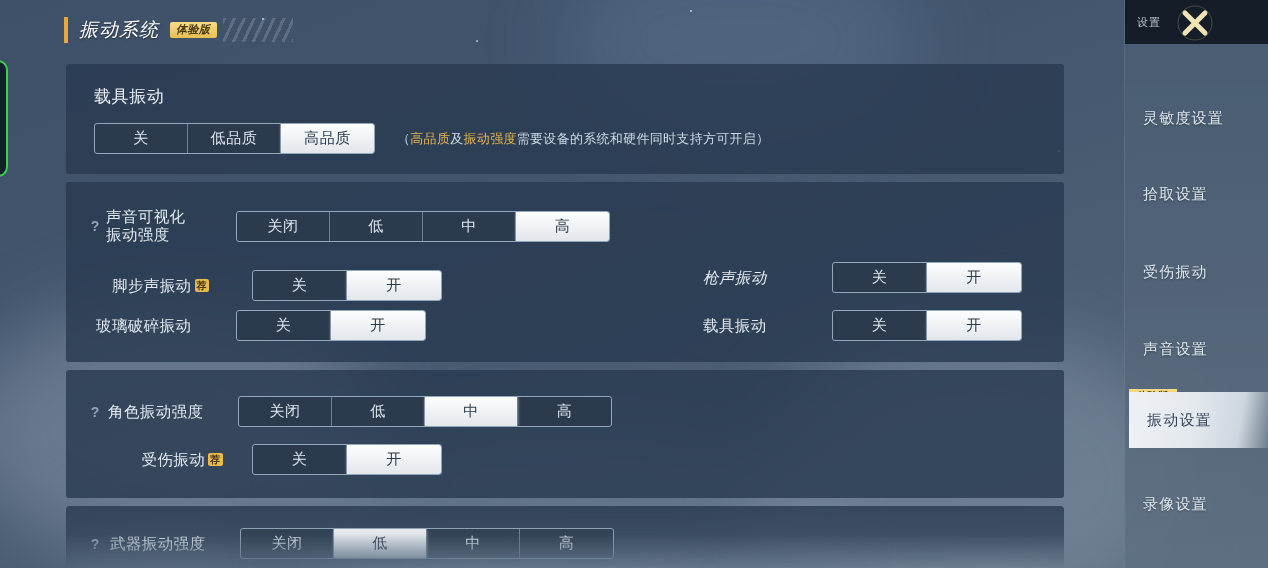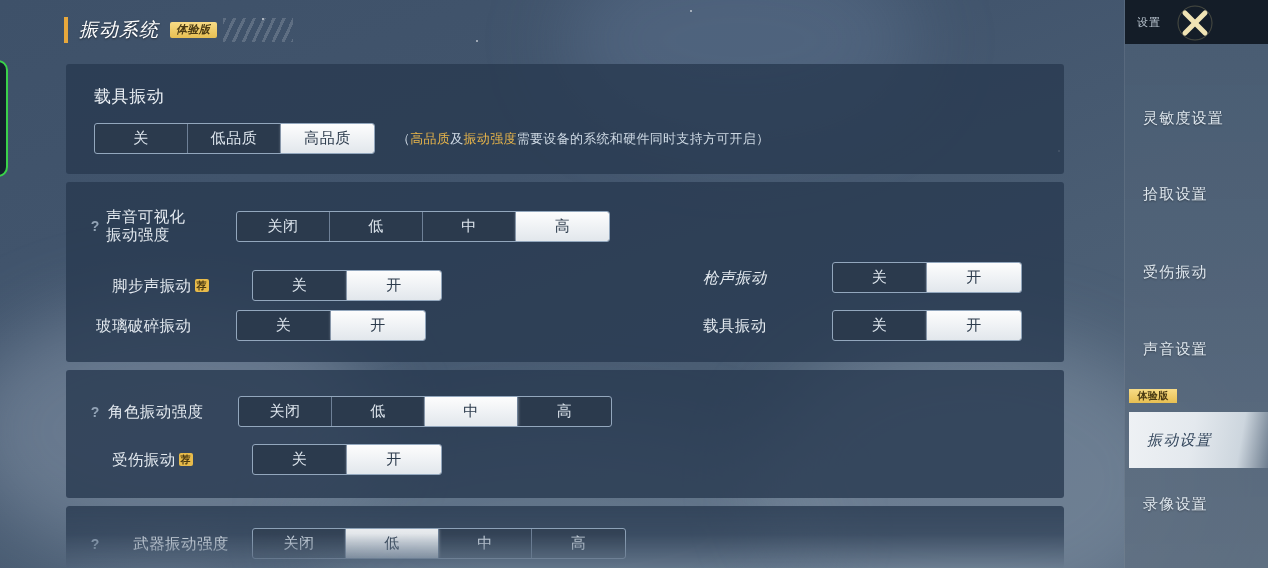--- a/index.html
+++ b/index.html
@@ -371,34 +371,34 @@
         <div class="row-label" style="margin-left:6px; width:118px;">角色振动强度</div>
         <div class="seg w4" style="margin-left:12px;">
           <div class="seg-opt">关闭</div>
           <div class="seg-opt">低</div>
           <div class="seg-opt selected">中</div>
           <div class="seg-opt">高</div>
         </div>
       </div>
 
       <div class="row" style="left:46px; top:74px;">
-        <div class="row-label" style="width:140px;">
+        <div class="row-label" style="width:140px;text-align:center;">
           <span>受伤振动</span><span class="rec-badge">荐</span>
         </div>
         <div class="seg w2">
           <div class="seg-opt">关</div>
           <div class="seg-opt selected">开</div>
         </div>
       </div>
     </div>
 
     <div class="panel panel-4">
       <div class="row" style="left:22px; top:22px;">
         <div class="help-icon">?</div>
-        <div class="row-label" style="margin-left:20px; width:118px;text-align:center;">武器振动强度</div>
+        <div class="row-label" style="margin-left:8px; width:118px;">武器振动强度</div>
         <div class="seg w4" style="margin-left:12px;">
           <div class="seg-opt">关闭</div>
           <div class="seg-opt selected">低</div>
           <div class="seg-opt">中</div>
           <div class="seg-opt">高</div>
         </div>
       </div>
     </div>
 
   </div>
@@ -426,21 +426,21 @@
 
     <div class="sidebar-item" style="top:244px;">
       <span class="label">受伤振动</span>
     </div>
 
     <div class="sidebar-item" style="top:321px;">
       <span class="label">声音设置</span>
     </div>
 
     <div class="sidebar-beta" style="top:389px;">体验版</div>
-    <div class="sidebar-item active" style="top:412px;font-style:italic;">
+    <div class="sidebar-item active" style="top:392px;">
       <span class="label">振动设置</span>
     </div>
 
     <div class="sidebar-item" style="top:476px;">
       <span class="label">录像设置</span>
     </div>
   </div>
 
 </div>
 

